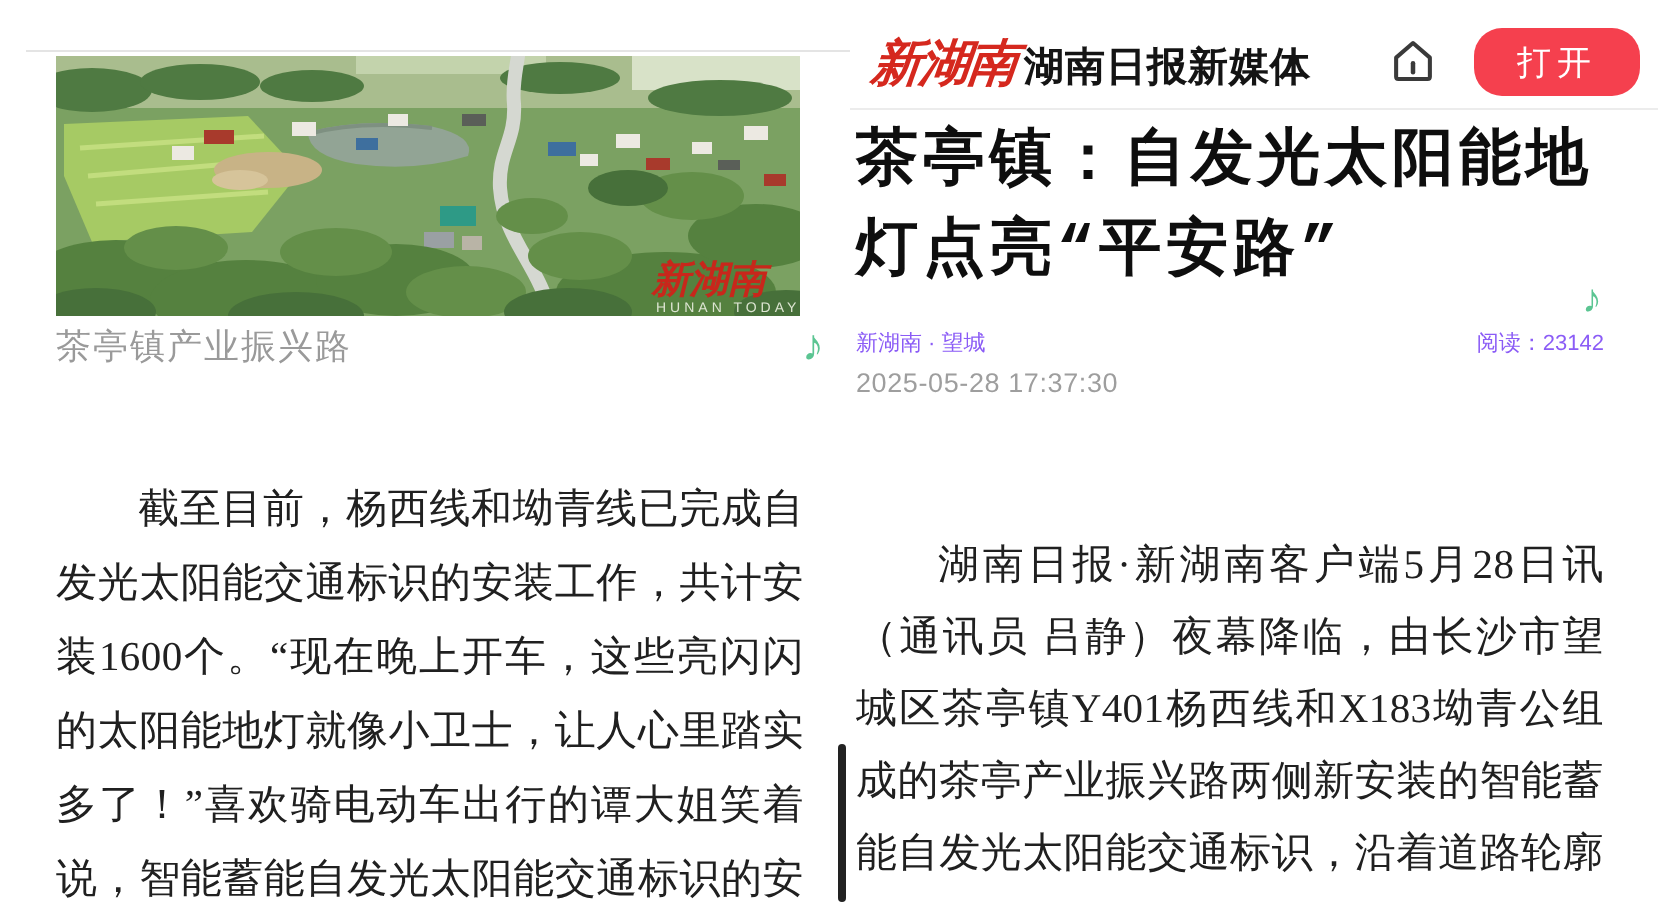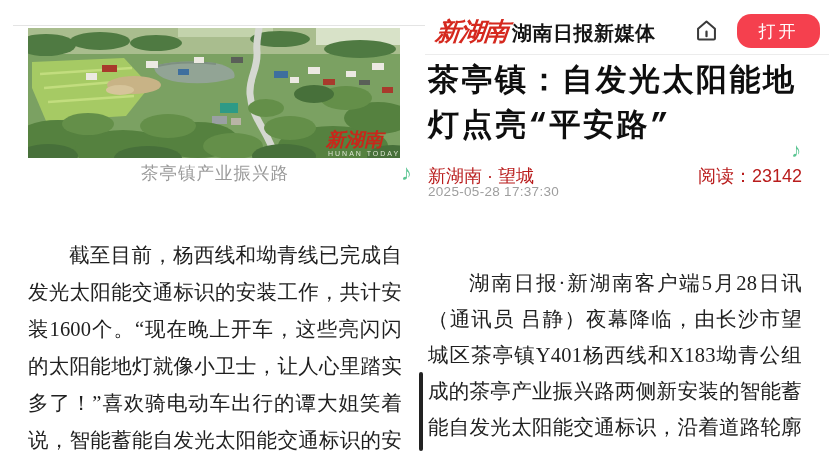--- a/index.html
+++ b/index.html
@@ -9,21 +9,21 @@
     font-family:"Liberation Sans","DejaVu Sans",sans-serif;
   }
   .serif{font-family:"Liberation Serif","DejaVu Serif",serif;}
 
   
   .rule-left{position:absolute;left:13px;top:25px;width:412px;height:1px;background:#e4e4e4;}
   .photo{position:absolute;left:28px;top:28px;width:372px;height:130px;overflow:hidden;background:#7ba162;}
   .photo svg{display:block;}
   .caption{
     position:absolute;left:28px;top:161px;width:374px;
-    text-align:center;color:#9a9a9a;font-size:17.5px;letter-spacing:1px;
+    color:#9a9a9a;font-size:17.5px;letter-spacing:1px;
   }
   .para{
     position:absolute;left:28px;width:374px;overflow:hidden;
     color:#202020;font-size:20.5px;line-height:37px;
     text-align:justify;text-indent:2em;letter-spacing:.2px;
   }
   .para-left{top:216px;height:235px;}
   .para-right{left:428px;top:244px;height:207px;line-height:36px;}
 
   .note{position:absolute;color:#5bc592;}
@@ -52,21 +52,21 @@
 
   .title{
     position:absolute;left:428px;top:59px;width:398px;
     font-weight:bold;font-size:31px;line-height:45px;letter-spacing:2.5px;
     color:#0e0e0e;
   }
   .meta-row{
     position:absolute;left:428px;top:164px;width:374px;
     display:flex;justify-content:space-between;align-items:baseline;
   }
-  .meta{color:#b91c1c;font-size:18px;text-align:right;}
+  .meta{color:#8b5cf6;font-size:11px;text-align:right;}
   .date{position:absolute;left:428px;top:184px;color:#9e9e9e;font-size:13.5px;letter-spacing:.3px;text-align:center;}
 
   .edge-bar{
     position:absolute;left:419px;top:372px;width:4px;height:79px;
     background:#222222;border-radius:2px;
   }
 </style>
 </head>
 <body>
 

